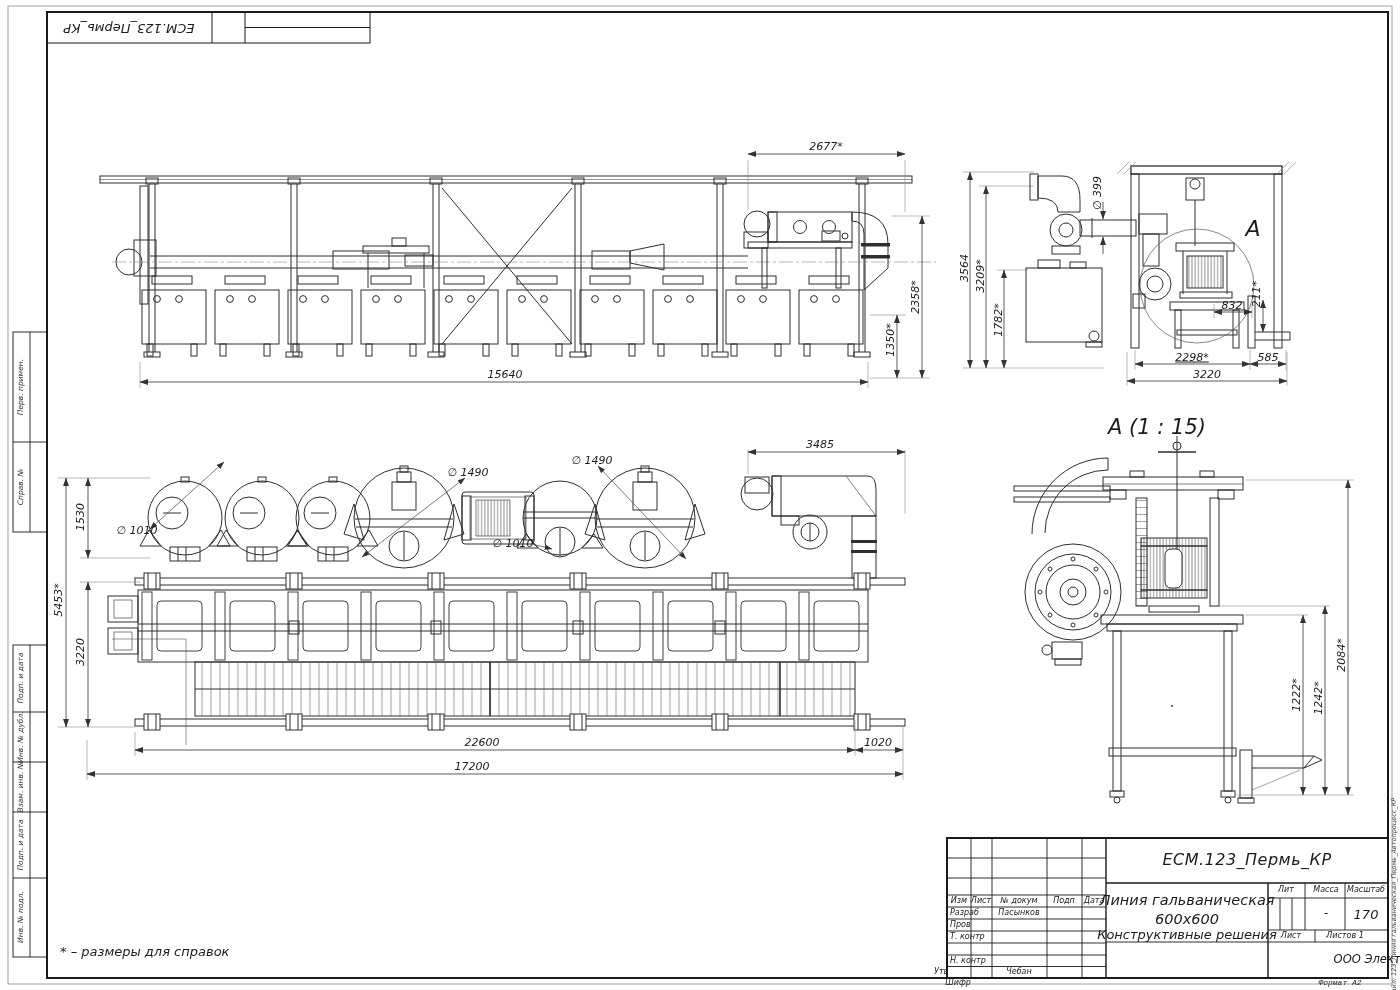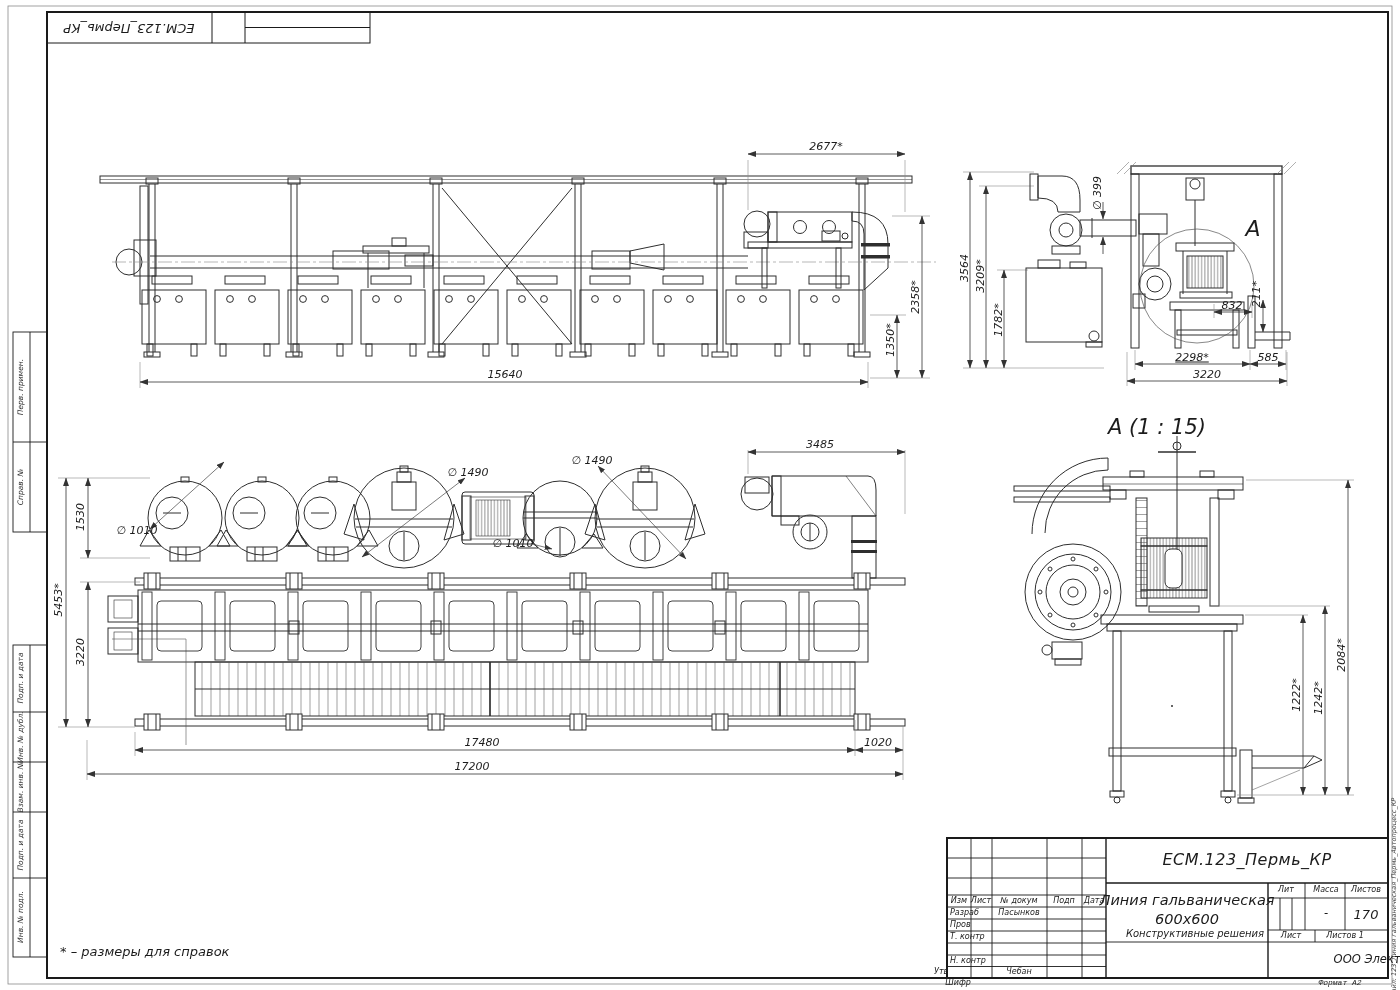--- a/index.html
+++ b/index.html
@@ -6,21 +6,21 @@
   .page{position:relative;width:1400px;height:990px;background:#ffffff;overflow:hidden;
         font-family:"DejaVu Sans",sans-serif;color:#1c1c1c;}
   svg{position:absolute;left:0;top:0;}
   .lbl{position:absolute;transform:translate(-50%,-50%);font-style:italic;font-size:11px;
        white-space:nowrap;color:#1c1c1c;line-height:1;}
   .rot{transform:translate(-50%,-50%) rotate(-90deg);}
   .rot180{transform:translate(-50%,-50%) rotate(180deg);}
   .left{transform:translate(0,-50%);}
   .f7{font-size:7.5px;color:#333;}
   .f8{font-size:8px;}
-  .f85{font-size:10px;margin-left:8px;}
+  .f85{font-size:13px;}
   .f6{font-size:6.5px;color:#444;}
   .f12{font-size:11.5px;}
   .f13{font-size:13px;}
   .f14{font-size:14.5px;}
   .f16{font-size:16px;letter-spacing:.5px;}
   .f19{font-size:21px;}
   .f22{font-size:22px;}
 </style>
 </head>
 <body>
@@ -521,21 +521,21 @@
 <span class="lbl" style="left:1207px;top:374px;">3220</span>
 
 <span class="lbl rot" style="left:80px;top:517px;">1530</span>
 <span class="lbl" style="left:137px;top:530px;">∅ 1010</span>
 <span class="lbl" style="left:468px;top:472px;">∅ 1490</span>
 <span class="lbl" style="left:592px;top:460px;">∅ 1490</span>
 <span class="lbl" style="left:513px;top:543px;">∅ 1010</span>
 <span class="lbl" style="left:820px;top:444px;">3485</span>
 <span class="lbl rot" style="left:58px;top:600px;">5453*</span>
 <span class="lbl rot" style="left:80px;top:652px;">3220</span>
-<span class="lbl" style="left:482px;top:742px;">17480</span>
+<span class="lbl" style="left:482px;top:742px;">22600</span>
 <span class="lbl" style="left:878px;top:742px;">1020</span>
 <span class="lbl" style="left:472px;top:766px;">17200</span>
 
 <span class="lbl f19" style="left:1157px;top:427px;">А (1 : 15)</span>
 <span class="lbl rot" style="left:1341px;top:655px;">2084*</span>
 <span class="lbl rot" style="left:1318px;top:698px;">1242*</span>
 <span class="lbl rot" style="left:1296px;top:695px;">1222*</span>
 
 <span class="lbl f16" style="left:1247px;top:860px;">ЕСМ.123_Пермь_КР</span>
 <span class="lbl f14" style="left:1187px;top:900px;">Линия гальваническая</span>
@@ -552,21 +552,21 @@
 <span class="lbl f8 left" style="left:950px;top:913px;">Разраб</span>
 <span class="lbl f8" style="left:1019px;top:913px;">Пасынков</span>
 <span class="lbl f8 left" style="left:950px;top:925px;">Пров</span>
 <span class="lbl f8 left" style="left:950px;top:937px;">Т. контр</span>
 <span class="lbl f8 left" style="left:950px;top:961px;">Н. контр</span>
 <span class="lbl f8 left" style="left:914px;top:972px;margin-left:20px;">Утв</span>
 <span class="lbl f8" style="left:1019px;top:972px;">Чебан</span>
 
 <span class="lbl f8" style="left:1286px;top:890px;">Лит</span>
 <span class="lbl f8" style="left:1326px;top:890px;">Масса</span>
-<span class="lbl f8" style="left:1366px;top:890px;">Листов</span>
+<span class="lbl f8" style="left:1366px;top:890px;">Масштаб</span>
 <span class="lbl f12" style="left:1326px;top:914px;">-</span>
 <span class="lbl f13" style="left:1366px;top:914px;">170</span>
 <span class="lbl f8" style="left:1291px;top:936px;">Лист</span>
 <span class="lbl f8" style="left:1345px;top:936px;">Листов 1</span>
 
 <span class="lbl f8" style="left:958px;top:983px;">Шифр</span>
 <span class="lbl f8" style="left:1140px;top:983px;margin-top:16px;">Копировал</span>
 <span class="lbl f8" style="left:1340px;top:983px;font-family:Liberation Mono, monospace;">Формат А2</span>
 
 </div>

